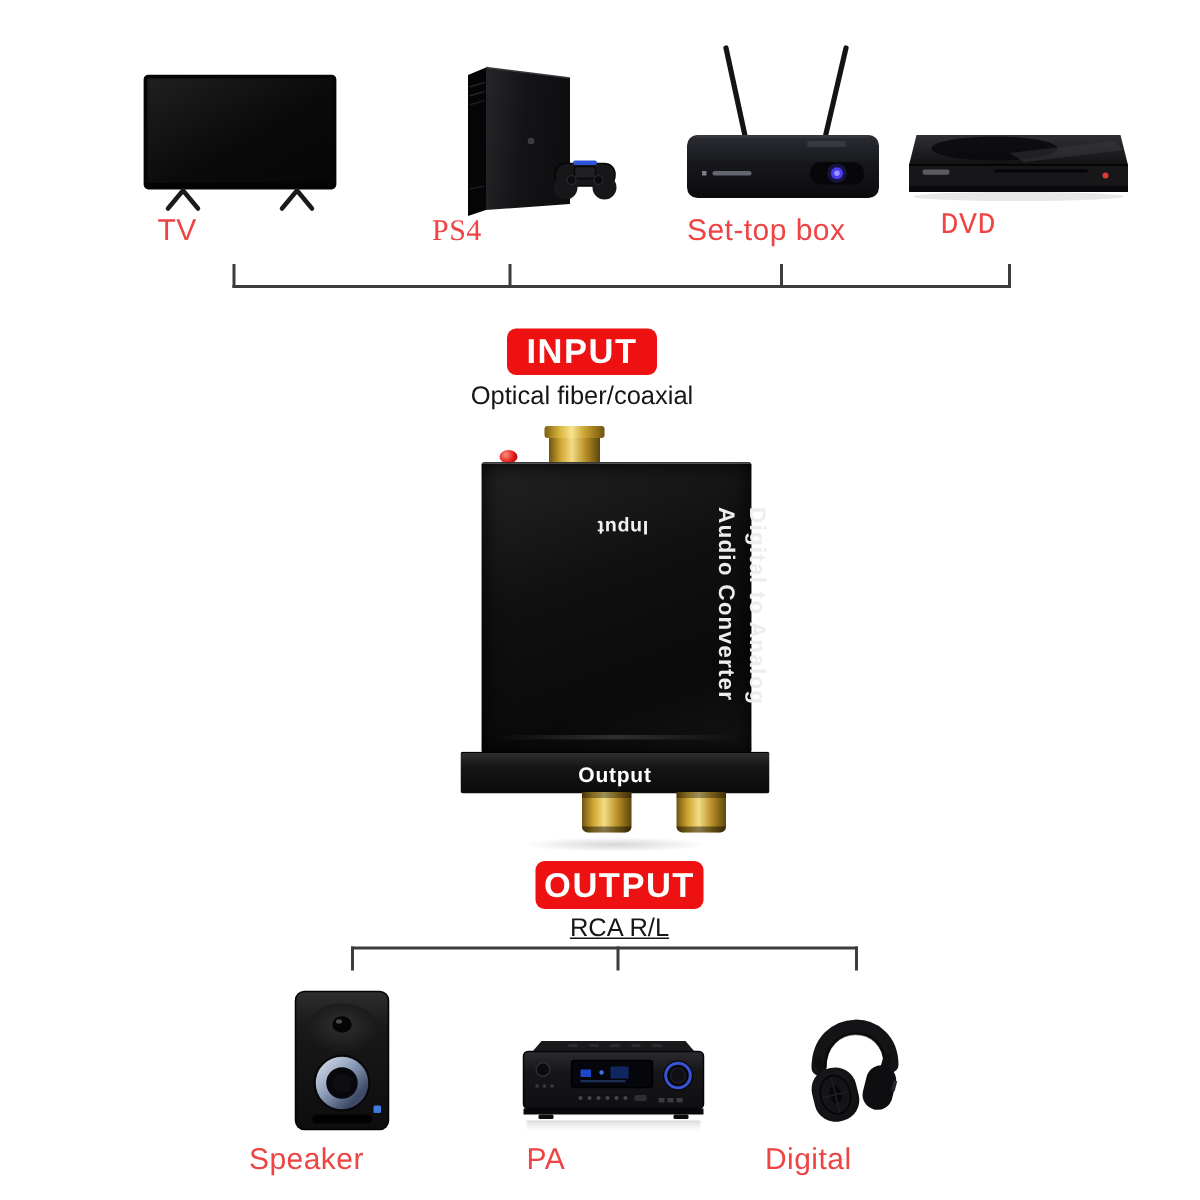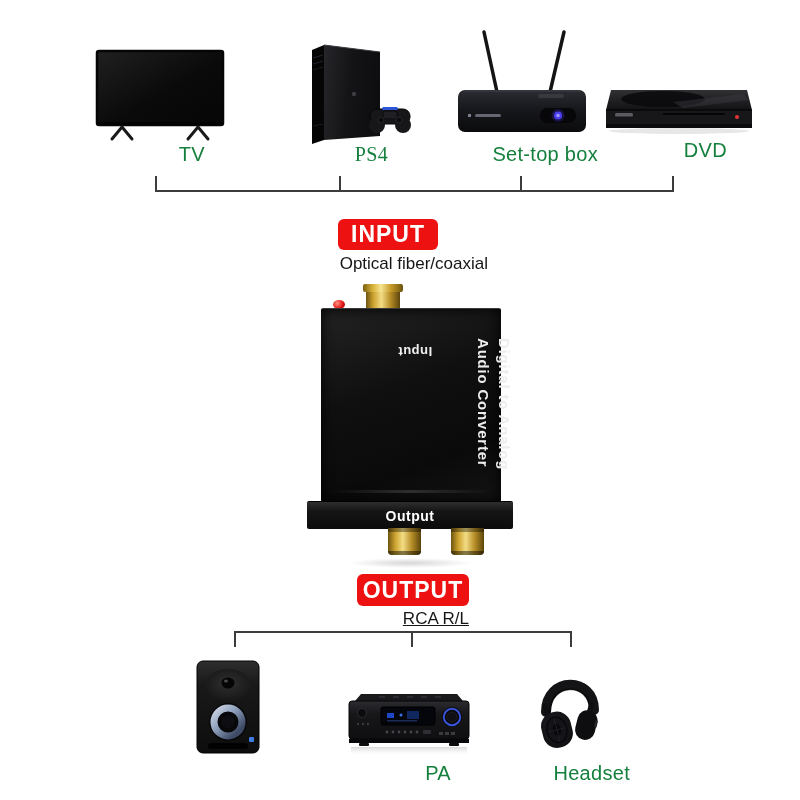--- a/index.html
+++ b/index.html
@@ -1,25 +1,25 @@
 <!DOCTYPE html>
 <html style="--badge-red: #ee1111;"><head>
 <meta charset="utf-8">
 <style>
   html,body{margin:0;padding:0;background:#fff;}
   .canvas{position:relative;width:800px;height:800px;background:#fff;overflow:hidden;
           font-family:"Liberation Sans",sans-serif;color:#1f1f1f;}
   .abs{position:absolute;}
 
   
-  .dev-label{position:absolute;text-align:right;font-size:20px;color:#15803d;letter-spacing:.3px;}
+  .dev-label{position:absolute;text-align:left;font-size:20px;color:#ef4444;letter-spacing:.3px;}
   .badge{position:absolute;background:var(--badge-red,#ee1111);color:#fff;font-weight:bold;
          font-size:23px;letter-spacing:1px;text-align:center;border-radius:6px;
          display:flex;align-items:center;justify-content:center;}
-  .caption{position:absolute;text-align:right;font-size:17px;color:#161616;}
+  .caption{position:absolute;text-align:center;font-size:17px;color:#161616;}
 
   
   .hline{position:absolute;height:2px;background:#3c3c3c;}
   .tick{position:absolute;width:2px;background:#3c3c3c;}
 
   
   .converter{position:absolute;left:307px;top:284px;width:206px;height:276px;}
   .rca-rim{position:absolute;left:56px;top:0;width:40px;height:8px;border-radius:2px;
            background:linear-gradient(90deg,#7c5e0f,#d9b43c 25%,#f6e490 45%,#c49a28 70%,#6e5410);}
   .rca-barrel{position:absolute;left:59px;top:8px;width:34px;height:17px;
@@ -139,21 +139,21 @@
       <rect x="12" y="29" width="18" height="3.5" rx="1.5" fill="#8a8a90" opacity="0.6"></rect>
       <rect x="60" y="29" width="62" height="2" fill="#050507"></rect>
       <circle cx="134" cy="33" r="2" fill="#e23737"></circle>
       <rect x="3" y="40" width="146" height="4" fill="#0a0a0c"></rect>
     </svg>
   </div>
 
   <div class="dev-label" style="left:105px;top:143px;width:100px;">TV</div>
   <div class="dev-label" style="left:288px;top:143px;width:100px;font-family:Liberation Serif, serif;">PS4</div>
   <div class="dev-label" style="left:458px;top:143px;width:140px;">Set-top box</div>
-  <div class="dev-label" style="left:627px;top:139px;width:100px;">DVD</div>
+  <div class="dev-label" style="left:627px;top:139px;width:100px;font-family:Liberation Mono, monospace;">DVD</div>
 
   <div>
     <div class="hline" style="left:155px;top:190px;width:519px;"></div>
     <div class="tick" style="left:155px;top:176px;height:16px;"></div>
     <div class="tick" style="left:339px;top:176px;height:16px;"></div>
     <div class="tick" style="left:520px;top:176px;height:16px;"></div>
     <div class="tick" style="left:672px;top:176px;height:16px;"></div>
   </div>
 
   <div class="badge" style="left:338px;top:219px;width:100px;height:31px;">INPUT</div>
@@ -292,16 +292,17 @@
       <g transform="rotate(-14 20 70)">
         <rect x="6" y="52" width="30" height="36" rx="14" fill="url(#hcg)"></rect>
         <ellipse cx="21" cy="70" rx="10" ry="13" fill="#141418" stroke="#040406"></ellipse>
         <ellipse cx="21" cy="70" rx="4" ry="6" fill="#08080a"></ellipse>
         <line x1="21" y1="58" x2="21" y2="82" stroke="#1f1f24" stroke-width="1"></line>
         <line x1="12" y1="70" x2="30" y2="70" stroke="#1f1f24" stroke-width="1"></line>
       </g>
     </svg>
   </div>
 
+  <div class="dev-label" style="left:166px;top:762px;width:120px;">Speaker</div>
   <div class="dev-label" style="left:351px;top:762px;width:100px;">PA</div>
-  <div class="dev-label" style="left:510px;top:762px;width:120px;">Headset</div>
+  <div class="dev-label" style="left:510px;top:762px;width:120px;">Digital</div>
 
 </div>
 
 </body></html>

